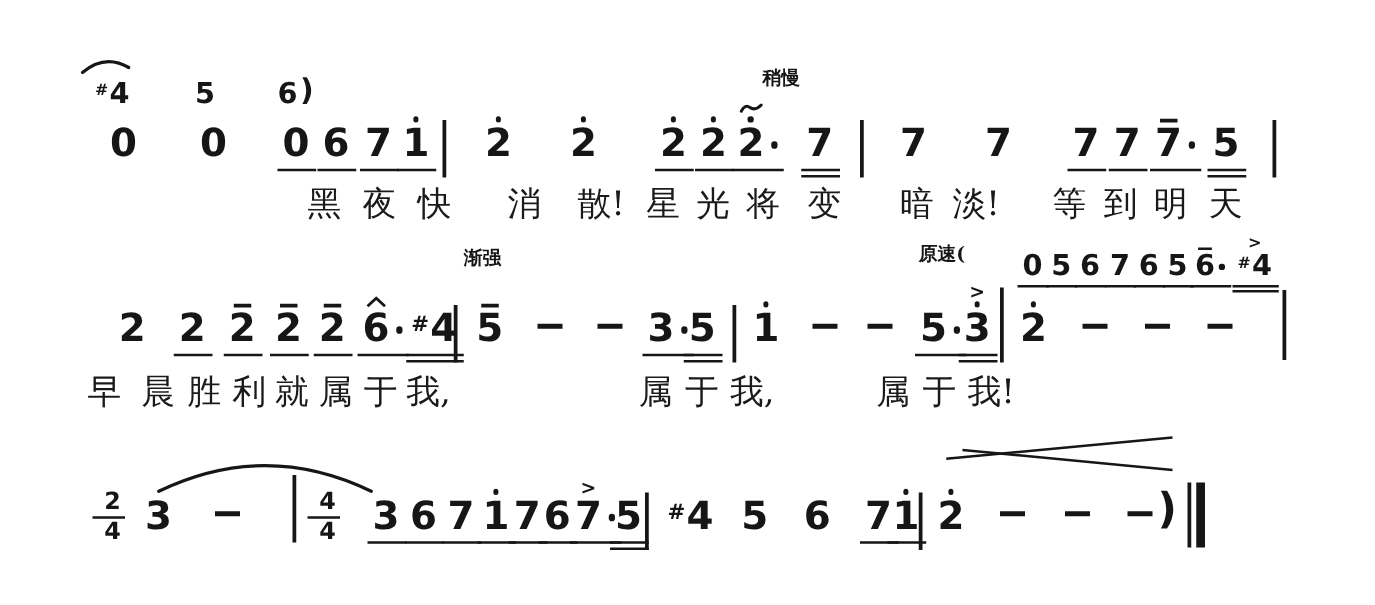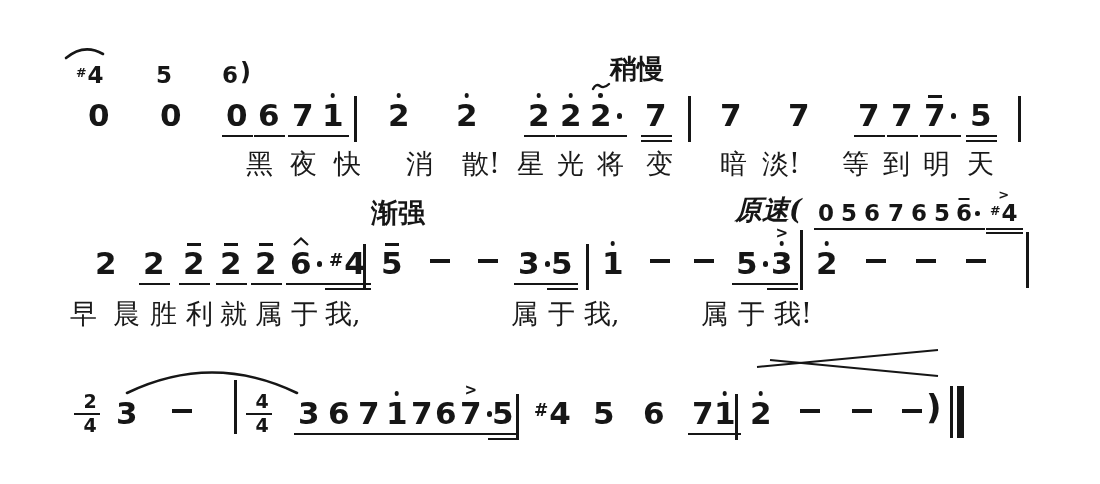--- a/index.html
+++ b/index.html
@@ -30,21 +30,21 @@
   
   .dash{position:absolute;width:20px;height:4.2px;background:#161616;}
   
   .ts{position:absolute;display:flex;flex-direction:column;align-items:center;width:24px;
       font-weight:bold;font-size:19px;line-height:1;color:#161616;}
   .ts .fr{width:26px;height:2.4px;background:#161616;margin:1.5px 0 1.5px -6px;}
   
   .paren{position:absolute;font-weight:bold;color:#161616;line-height:1;}
   
   .tempo{position:absolute;font-family:"DejaVu Serif","Liberation Serif",serif;
-         font-weight:600;font-size:27px;color:#161616;line-height:1;}
+         font-weight:600;font-size:15px;color:#161616;line-height:1;}
   .lyr{position:absolute;font-family:"DejaVu Serif","Liberation Serif",serif;
        font-size:27px;color:#1a1a1a;line-height:1;}
   
   .wm{position:absolute;left:33px;top:433px;line-height:1;white-space:nowrap;}
   .wm .q{font-size:30px;font-weight:bold;}
   .wm .b,.wm .t{font-size:25px;letter-spacing:1px;}
   #overlay{position:absolute;inset:0;pointer-events:none;}
 </style>
 </head>
 <body>
@@ -356,21 +356,21 @@
       <span>4</span>
       <span class="fr"></span>
       <span>4</span>
     </div>
     <div class="paren" style="left: 240px; top: 60px; font-size: 24px;">)</div>
     <div class="paren" style="left: 926px; top: 390px; font-size: 34px;">)</div>
     <div class="fbar" style="left: 950px; top: 386px; height: 52px; width: 3px;"></div>
     <div class="fbar" style="left: 957px; top: 386px; height: 52px; width: 7px;"></div>
     <div class="tempo" style="left: 610px; top: 55px;">稍慢</div>
     <div class="tempo" style="left: 371px; top: 199px;">渐强</div>
-    <div class="tempo" style="left: 735px; top: 196px; font-style: italic;">原速(</div>
+    <div class="tempo" style="left: 735px; top: 196px;">原速(</div>
     <span class="lyr" style="left: 246px; top: 150px;">黑</span>
     <span class="lyr" style="left: 290px; top: 150px;">夜</span>
     <span class="lyr" style="left: 334px; top: 150px;">快</span>
     <span class="lyr" style="left: 406px; top: 150px;">消</span>
     <span class="lyr" style="left: 462px; top: 150px;">散!</span>
     <span class="lyr" style="left: 517px; top: 150px;">星</span>
     <span class="lyr" style="left: 557px; top: 150px;">光</span>
     <span class="lyr" style="left: 597px; top: 150px;">将</span>
     <span class="lyr" style="left: 646px; top: 150px;">变</span>
     <span class="lyr" style="left: 720px; top: 150px;">暗</span>

